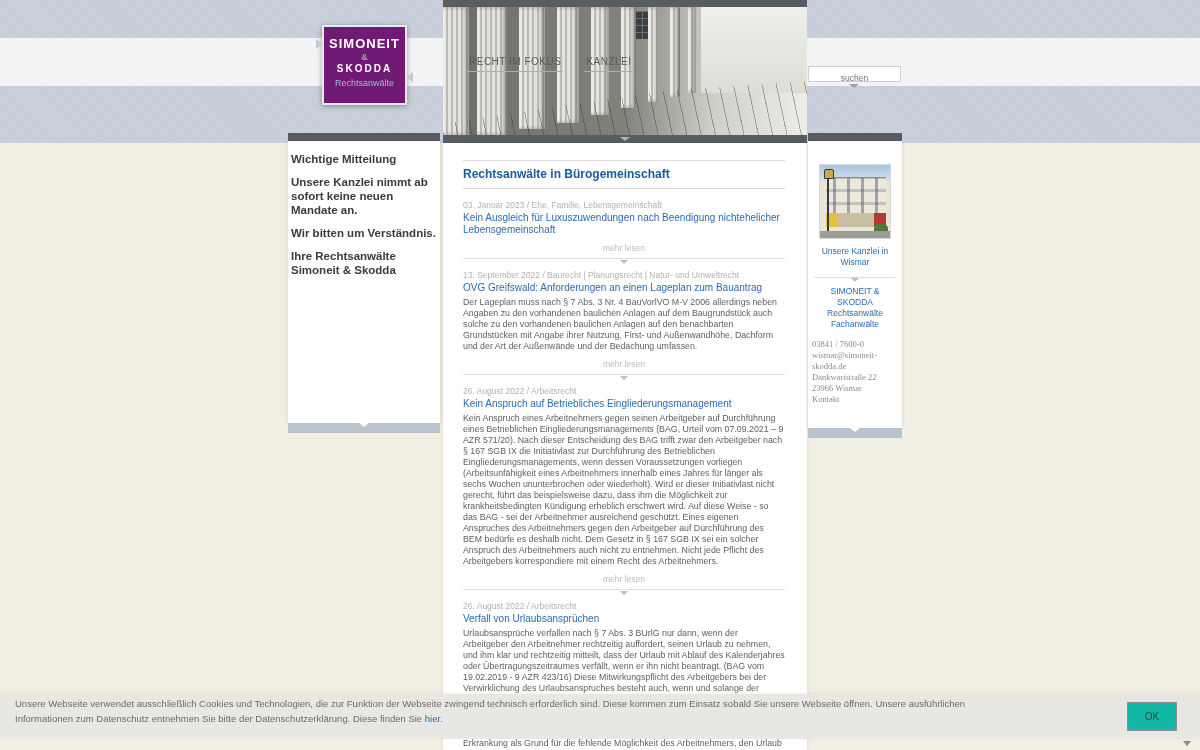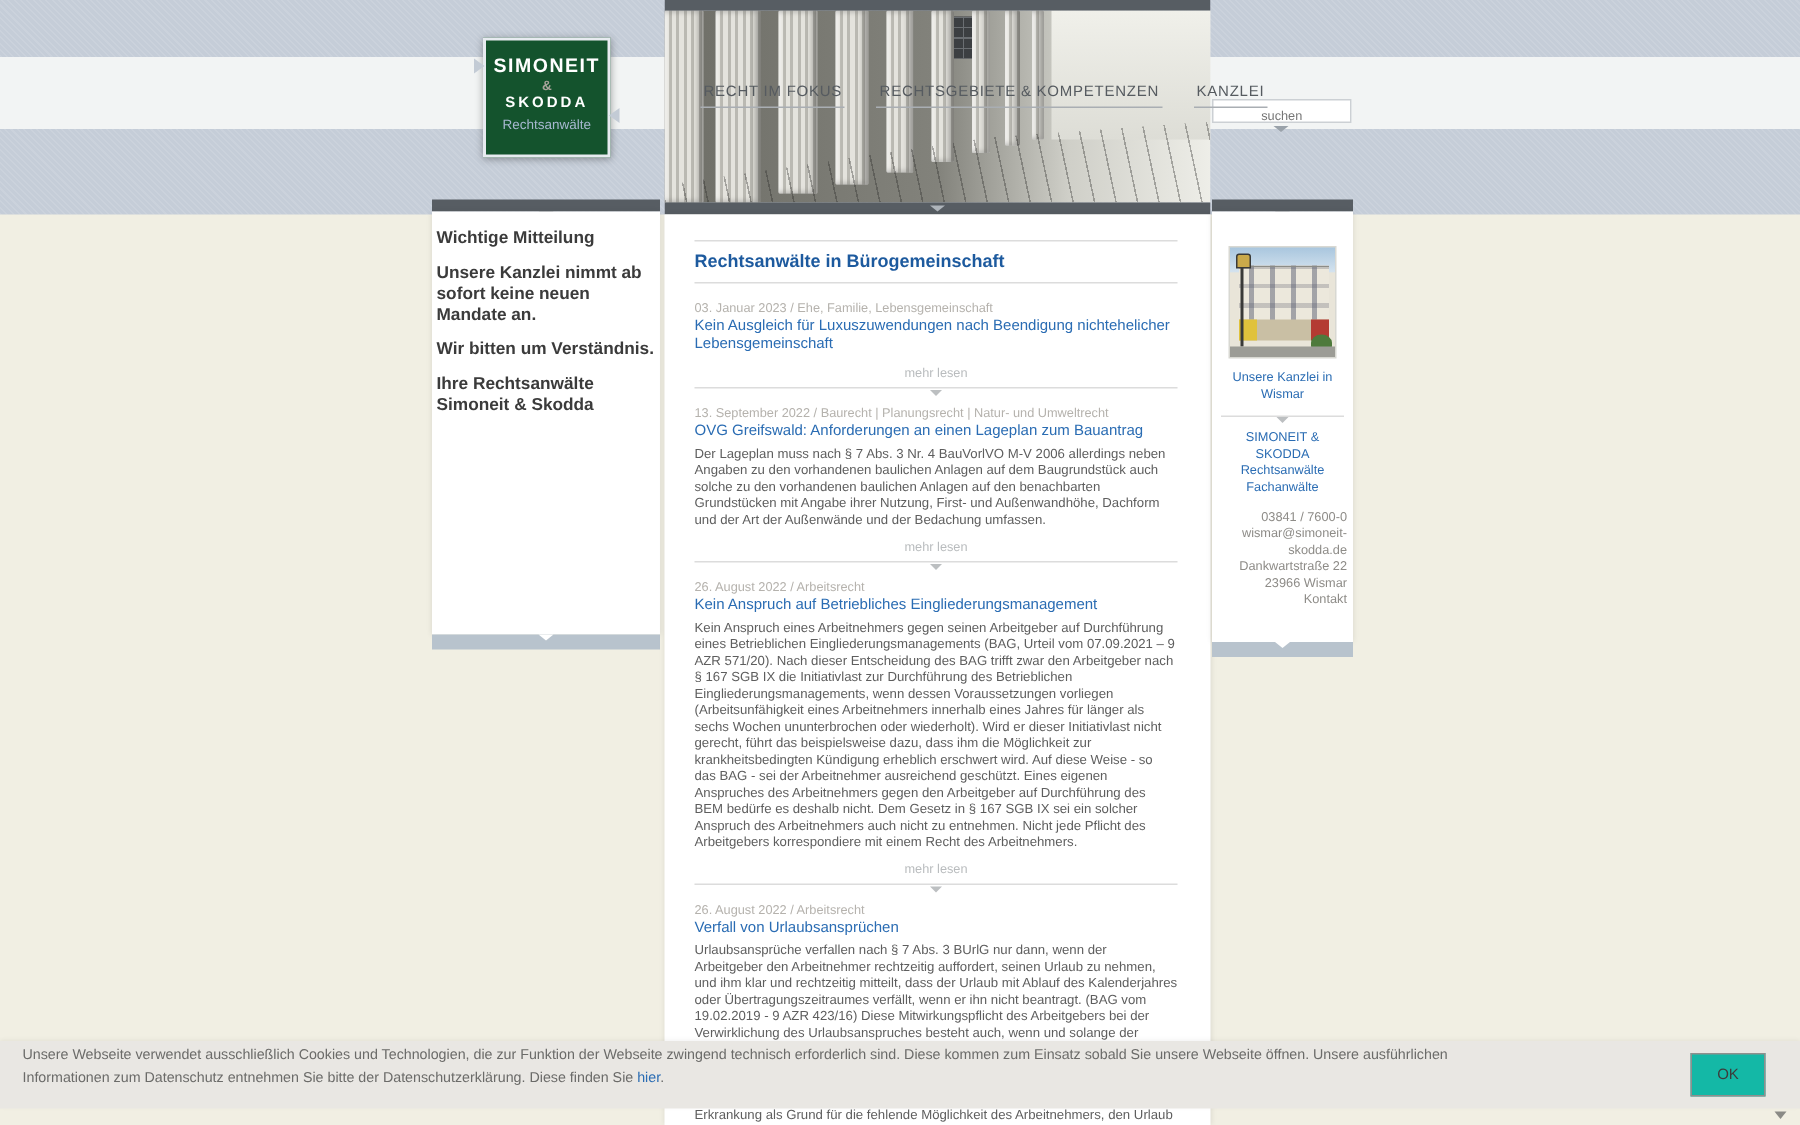--- a/index.html
+++ b/index.html
@@ -42,21 +42,21 @@
   .hero-floor { position:absolute; left:0; top:0; width:364px; height:128px;
     clip-path:polygon(0 91%, 60% 66%, 100% 58%, 100% 100%, 0 100%);
     background:linear-gradient(180deg,#9a9a92,#6e6e66);
     background-image:repeating-linear-gradient(78deg, rgba(40,40,38,.35) 0 1px, transparent 1px 14px);
   }
   .hero-botbar { left:0; top:135px; width:364px; height:8px; background:#575d63; position:absolute; }
   .chev-light { position:absolute; left:50%; top:2px; margin-left:-5px; width:0; height:0;
     border-left:5px solid transparent; border-right:5px solid transparent; border-top:4px solid #aeb4ba; }
 
   
-  .logo { left:322px; top:25px; width:85px; height:80px; background:#14532d;
+  .logo { left:322px; top:25px; width:85px; height:80px; background:#701a75;
     border:2px solid #e7ebf0; box-shadow:0 1px 5px rgba(0,0,0,.35);
     text-align:center; color:#fff; z-index:5; }
   .logo-line1 { font-size:13px; font-weight:bold; letter-spacing:1px; margin-top:9px; }
   .logo-amp   { font-size:9px; color:#a9a49b; font-weight:bold; margin-top:1px; }
   .logo-line2 { font-size:10px; font-weight:bold; letter-spacing:2px; margin-top:1px; }
   .logo-sub   { font-size:9px; color:#a7b8d0; margin-top:4px; }
   .logo-arrow-l { position:absolute; left:-8px; top:12px; width:0; height:0;
     border-top:5px solid transparent; border-bottom:5px solid transparent; border-left:7px solid #c3cbd5; }
   .logo-arrow-r { position:absolute; right:-8px; top:45px; width:0; height:0;
     border-top:5px solid transparent; border-bottom:5px solid transparent; border-right:7px solid #c3cbd5; }
@@ -124,21 +124,21 @@
   .op-lamp { position:absolute; left:7px; top:10px; width:2px; height:56px; background:#3a3a38; }
   .op-lamp::before { content:""; position:absolute; left:-3px; top:-6px; width:8px; height:8px;
     background:#caa94a; border-radius:2px 2px 0 0; border:1px solid #3a3a38; }
   .op-bush { position:absolute; right:2px; bottom:4px; width:14px; height:11px; background:#4e7a3c; border-radius:50% 50% 30% 30%; }
   .op-street { position:absolute; left:0; bottom:0; width:70px; height:7px; background:#9c9c96; }
   .side-caption { font-size:8.5px; color:#2a6cb3; text-align:center; line-height:11px; margin-top:8px; cursor:pointer; }
   .side-div { border-top:1px solid #dcdcdc; margin:9px 2px 8px; position:relative; }
   .side-div::after { content:""; position:absolute; left:50%; top:0; margin-left:-4px; width:0; height:0;
     border-left:4px solid transparent; border-right:4px solid transparent; border-top:4px solid #bcbfc1; }
   .firm-lines { font-size:8.5px; color:#2a6cb3; text-align:center; line-height:11px; }
-  .contact-lines { font-size:8.5px; color:#8e8c88; text-align:right; line-height:11px; margin-top:9px; }
+  .contact-lines { font-size:8.5px; color:#8e8c88; text-align:left; line-height:11px; margin-top:9px;font-family:Liberation Serif, serif; }
   .contact-link { color:#8e8c88; text-decoration:none; cursor:pointer; }
 
   
   .cookie { left:0; top:694px; width:1200px; height:45px; position:absolute; z-index:20;
     background:#e9e7e3; box-shadow:0 -1px 3px rgba(0,0,0,.06); }
   .cookie-text { position:absolute; left:15px; top:2px; width:990px; font-size:9.5px; color:#6b6b69; line-height:15px; }
   .cookie-link { color:#2a6cb3; text-decoration:none; cursor:pointer; }
   .ok-btn { position:absolute; right:23px; top:8px; width:50px; height:29px; background:#14b8a6;
     border:1px solid #8f8f8d; font-family:"Liberation Sans",sans-serif; font-size:10px; color:#3c3c3c; cursor:pointer; }
   .corner-chev { position:absolute; right:9px; bottom:4px; width:0; height:0; z-index:21;
@@ -176,21 +176,20 @@
   <span class="logo-arrow-l"></span>
   <span class="logo-arrow-r"></span>
   <div class="logo-line1">SIMONEIT</div>
   <div class="logo-amp">&amp;</div>
   <div class="logo-line2">SKODDA</div>
   <div class="logo-sub">Rechtsanwälte</div>
 </div>
 
 <div class="nav">
   <span class="nav-item">RECHT IM FOKUS</span>
-  <span class="nav-item">RECHTSGEBIETE &amp; KOMPETENZEN</span>
   <span class="nav-item">KANZLEI</span>
 </div>
 
 <div class="search-box">
   <input type="text" placeholder="suchen" style="">
 </div>
 <span class="search-chev"></span>
 
 <div class="tagline tagline-left">»Kompetenz durch Spezialisierung«</div>
 <div class="tagline tagline-right">»Ihr Weg zum Recht«</div>

